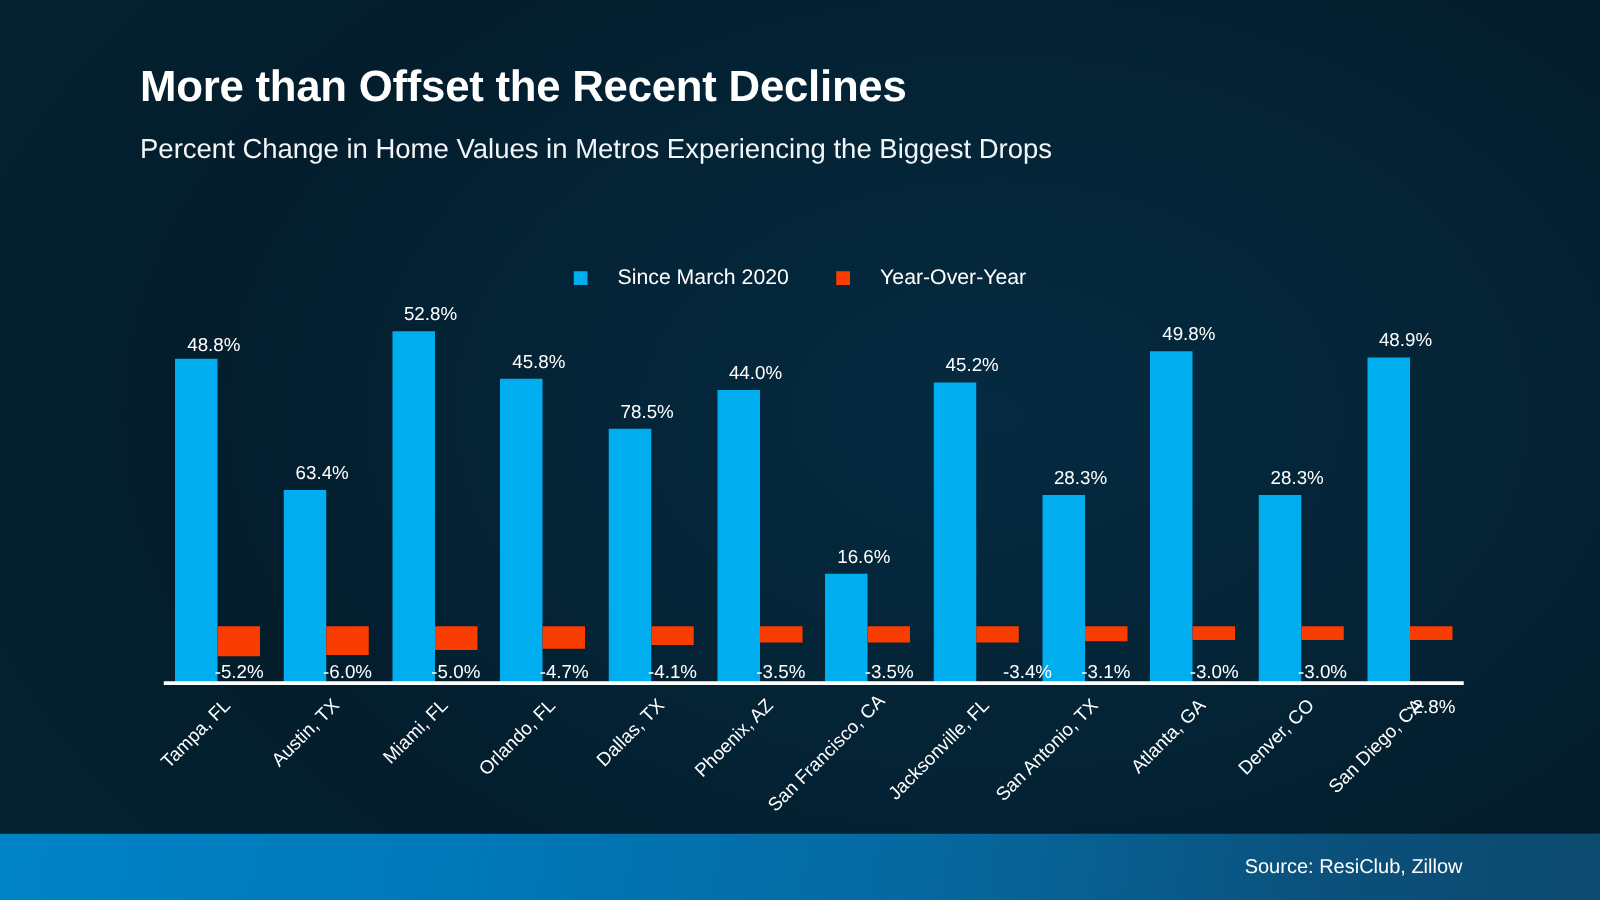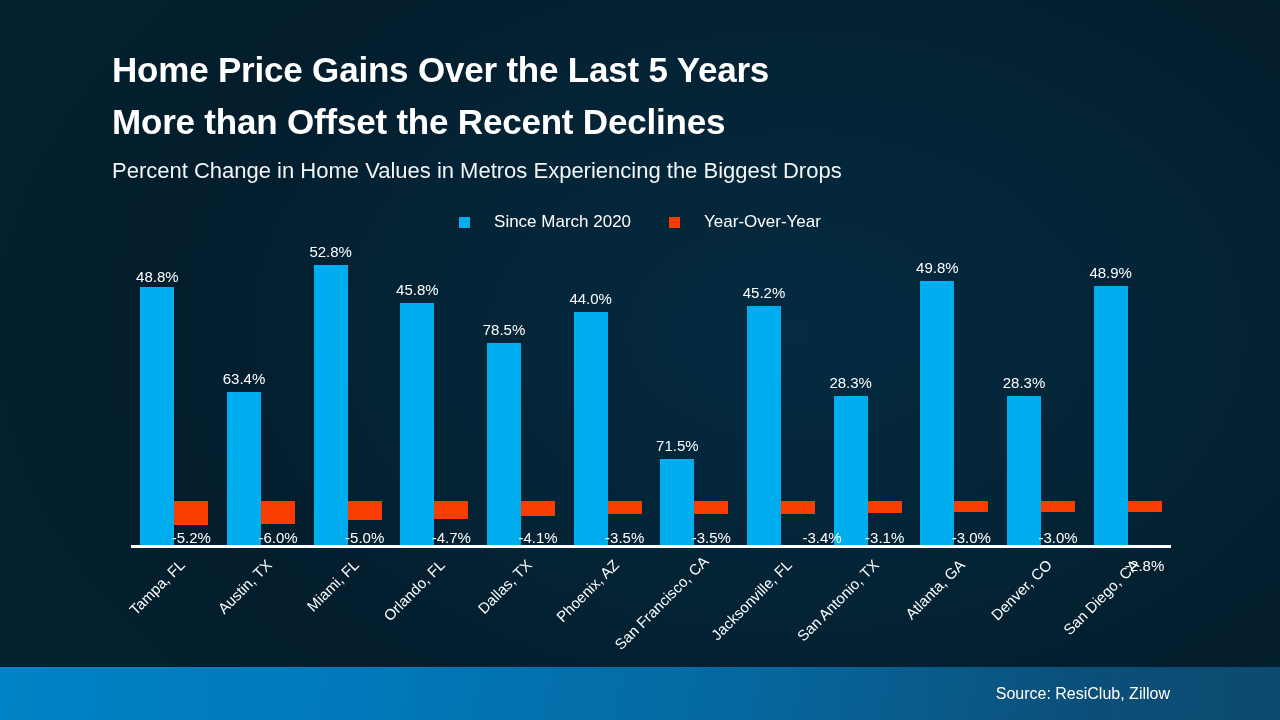--- a/index.html
+++ b/index.html
@@ -93,21 +93,21 @@
     bottom: 0;
   }
   .bar-pos {
     background: #00aeef;
   }
   .bar-label-pos {
     position: absolute;
     white-space: nowrap;
     font-size: 15px;
     color: #ffffff;
-    text-align: center;
+    text-align: right;
   }
 
   
   .neg-layer {
     position: absolute;
     left: 131px;
     top: 501px;
     width: 1040px;
     height: 60px;
   }
@@ -161,21 +161,20 @@
     color: #ffffff;
     white-space: nowrap;
   }
 </style>
 </head>
 <body>
 
 <div id="stage">
 
   <div class="title-block">
-    <div class="title-line">Home Price Gains Over the Last 5 Years</div>
     <div class="title-line">More than Offset the Recent Declines</div>
     <div class="subtitle">Percent Change in Home Values in Metros Experiencing the Biggest Drops</div>
   </div>
 
   <div class="legend" id="legend">
       <div class="legend-item">
         <span class="legend-swatch" style="background: rgb(0, 174, 239);"></span>
         <span class="legend-label">Since March 2020</span>
       </div>
       <div class="legend-item">
@@ -192,21 +191,21 @@
       <div class="bar-label-pos" style="left: 78px; width: 70px; bottom: 160.893px;">63.4%</div>
       <div class="bar bar-pos" title="Miami, FL 52.8%" style="left: 182.667px; width: 34px; height: 282.857px;"></div>
       <div class="bar-label-pos" style="left: 164.667px; width: 70px; bottom: 287.857px;">52.8%</div>
       <div class="bar bar-pos" title="Orlando, FL 45.8%" style="left: 269.333px; width: 34px; height: 245.357px;"></div>
       <div class="bar-label-pos" style="left: 251.333px; width: 70px; bottom: 250.357px;">45.8%</div>
       <div class="bar bar-pos" title="Dallas, TX 38.3%" style="left: 356px; width: 34px; height: 205.179px;"></div>
       <div class="bar-label-pos" style="left: 338px; width: 70px; bottom: 210.179px;">78.5%</div>
       <div class="bar bar-pos" title="Phoenix, AZ 44.0%" style="left: 442.667px; width: 34px; height: 235.714px;"></div>
       <div class="bar-label-pos" style="left: 424.667px; width: 70px; bottom: 240.714px;">44.0%</div>
       <div class="bar bar-pos" title="San Francisco, CA 16.6%" style="left: 529.333px; width: 34px; height: 88.9286px;"></div>
-      <div class="bar-label-pos" style="left: 511.333px; width: 70px; bottom: 93.9286px;">71.5%</div>
+      <div class="bar-label-pos" style="left: 511.333px; width: 70px; bottom: 93.9286px;">16.6%</div>
       <div class="bar bar-pos" title="Jacksonville, FL 45.2%" style="left: 616px; width: 34px; height: 242.143px;"></div>
       <div class="bar-label-pos" style="left: 598px; width: 70px; bottom: 247.143px;">45.2%</div>
       <div class="bar bar-pos" title="San Antonio, TX 28.3%" style="left: 702.667px; width: 34px; height: 151.607px;"></div>
       <div class="bar-label-pos" style="left: 684.667px; width: 70px; bottom: 156.607px;">28.3%</div>
       <div class="bar bar-pos" title="Atlanta, GA 49.8%" style="left: 789.333px; width: 34px; height: 266.786px;"></div>
       <div class="bar-label-pos" style="left: 771.333px; width: 70px; bottom: 271.786px;">49.8%</div>
       <div class="bar bar-pos" title="Denver, CO 28.3%" style="left: 876px; width: 34px; height: 151.607px;"></div>
       <div class="bar-label-pos" style="left: 858px; width: 70px; bottom: 156.607px;">28.3%</div>
       <div class="bar bar-pos" title="San Diego, CA 48.9%" style="left: 962.667px; width: 34px; height: 261.964px;"></div>
       <div class="bar-label-pos" style="left: 944.667px; width: 70px; bottom: 266.964px;">48.9%</div>

